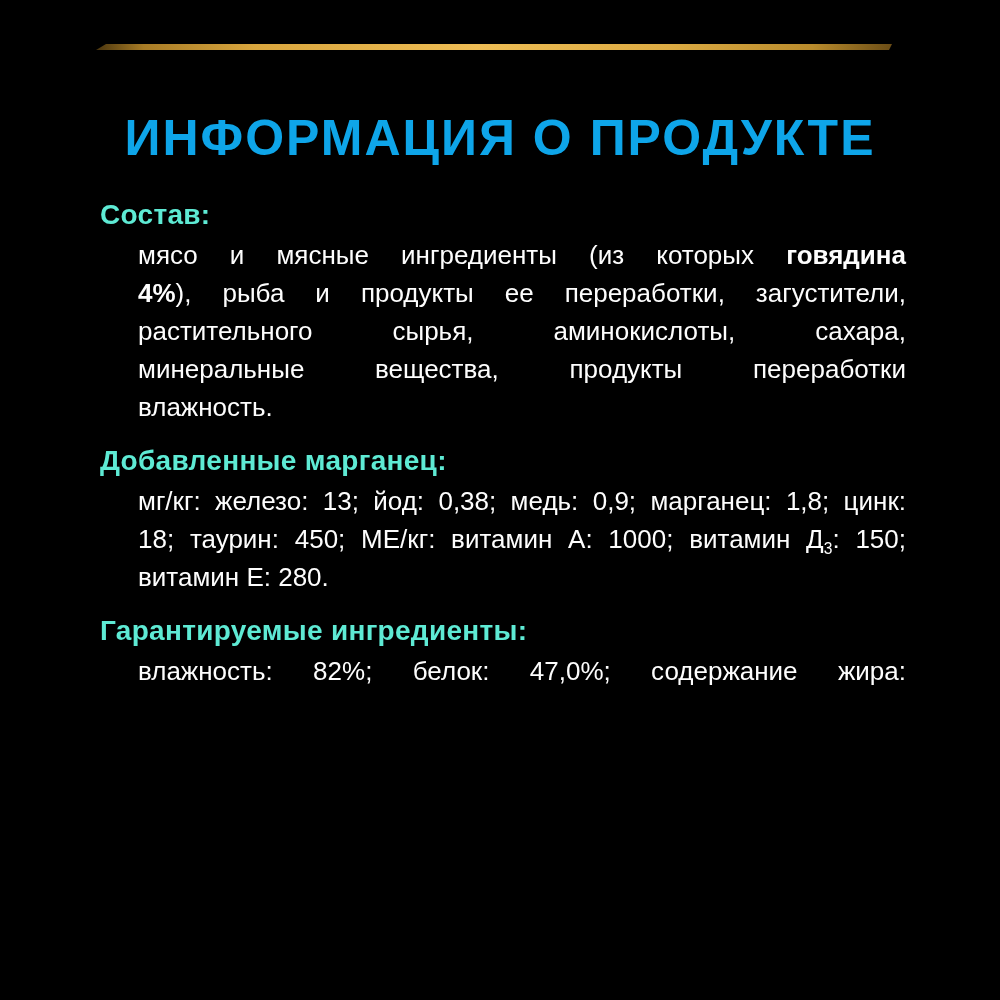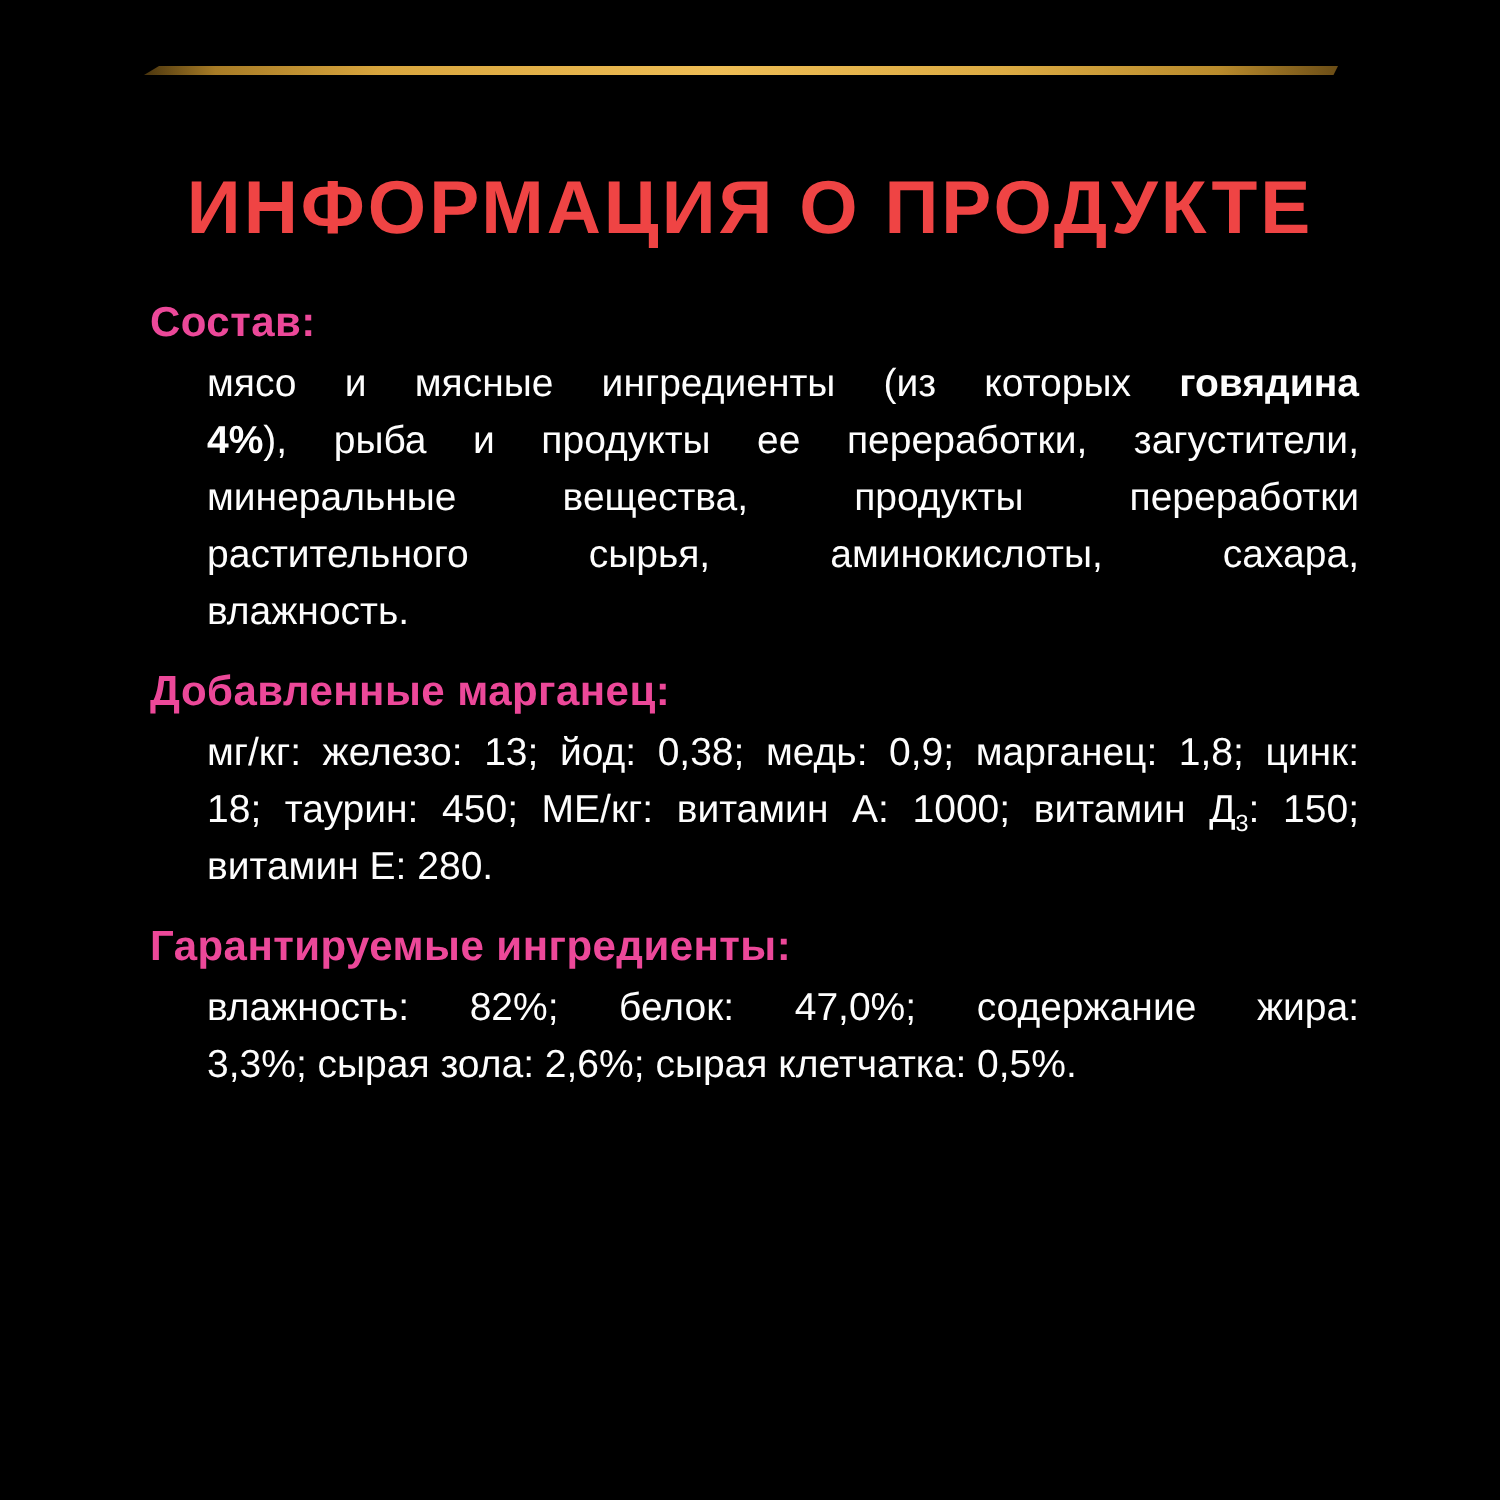--- a/index.html
+++ b/index.html
@@ -25,40 +25,40 @@
       #4a350e 0%, #a87c26 6%, #d9a63e 20%,
       #eebd55 48%, #dcab43 72%, #b98b2c 90%, #6b4d16 100%);
     clip-path: polygon(10px 0, 100% 0, calc(100% - 3px) 100%, 0 100%);
   }
   .title {
     position: absolute;
     top: 78px;
     left: 0;
     right: 0;
     text-align: center;
-    color: #ef4444;
+    color: #0ea5e9;
     font-size: 50px;
     font-weight: 700;
     letter-spacing: 2px;
     line-height: 52px;
     white-space: nowrap;
   }
   .content {
     position: absolute;
     left: 100px;
     top: 198px;
     width: 806px;
     color: #fdfdfd;
   }
   .sec-heading {
     margin: 0;
     font-size: 28px;
     font-weight: 700;
     line-height: 34px;
-    color: #ec4899;
+    color: #5eead4;
     letter-spacing: 0.3px;
   }
   .sec-heading.gap {
     margin-top: 18px;
   }
   .para {
     margin: 4px 0 0 0;
     font-size: 26px;
     line-height: 38px;
   }
@@ -88,37 +88,36 @@
 
   <h1 class="title">ИНФОРМАЦИЯ О ПРОДУКТЕ</h1>
 
   <div class="content">
 
     <section>
       <h2 class="sec-heading">Состав:</h2>
       <div class="para">
         <div class="line"><span>мясо и мясные ингредиенты (из которых </span><span class="b">говядина</span></div>
         <div class="line"><span class="b">4%</span><span>), рыба и продукты ее переработки, загустители,</span></div>
+        <div class="line">растительного сырья, аминокислоты, сахара,</div>
         <div class="line">минеральные вещества, продукты переработки</div>
-        <div class="line">растительного сырья, аминокислоты, сахара,</div>
         <div class="line last">влажность.</div>
       </div>
     </section>
 
     <section>
       <h2 class="sec-heading gap">Добавленные марганец:</h2>
       <div class="para">
         <div class="line">мг/кг: железо: 13; йод: 0,38; медь: 0,9; марганец: 1,8; цинк:</div>
         <div class="line"><span>18; таурин: 450; МЕ/кг: витамин А: 1000; витамин Д</span><sub>3</sub><span>: 150;</span></div>
         <div class="line last">витамин Е: 280.</div>
       </div>
     </section>
 
     <section>
       <h2 class="sec-heading gap">Гарантируемые ингредиенты:</h2>
       <div class="para">
         <div class="line">влажность: 82%; белок: 47,0%; содержание жира:</div>
-        <div class="line last">3,3%; сырая зола: 2,6%; сырая клетчатка: 0,5%.</div>
       </div>
     </section>
 
   </div>
 </div>
 
 </body></html>

